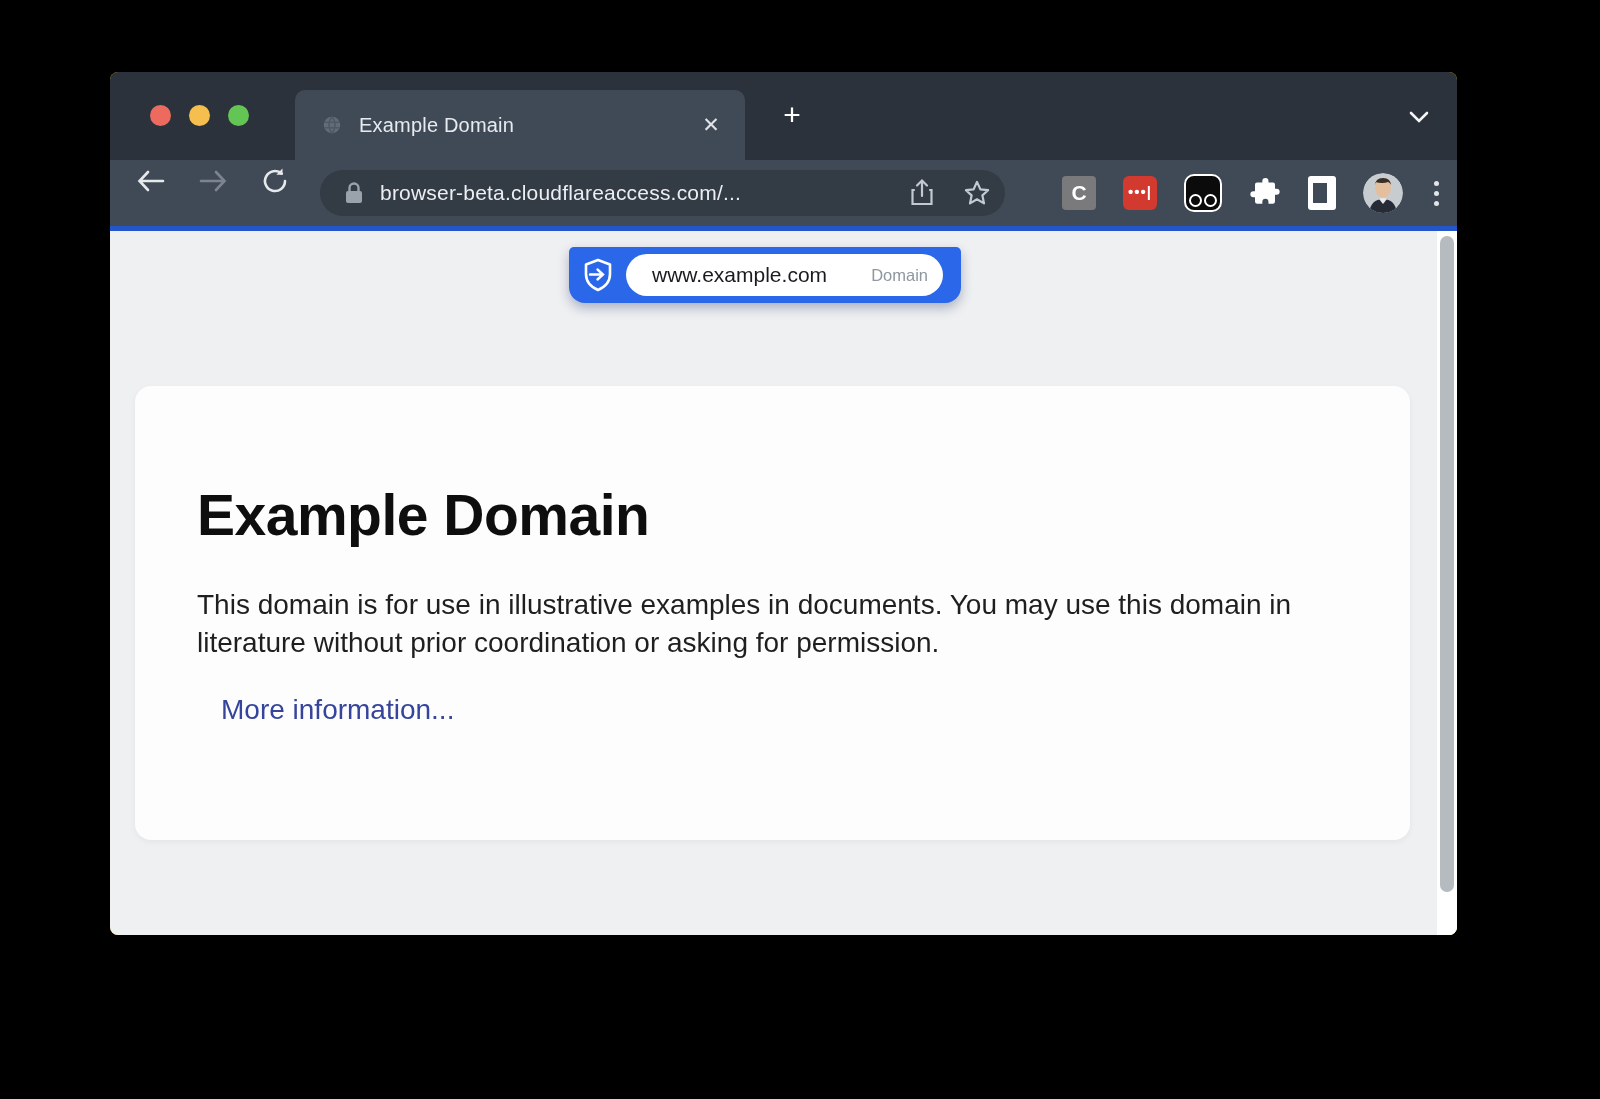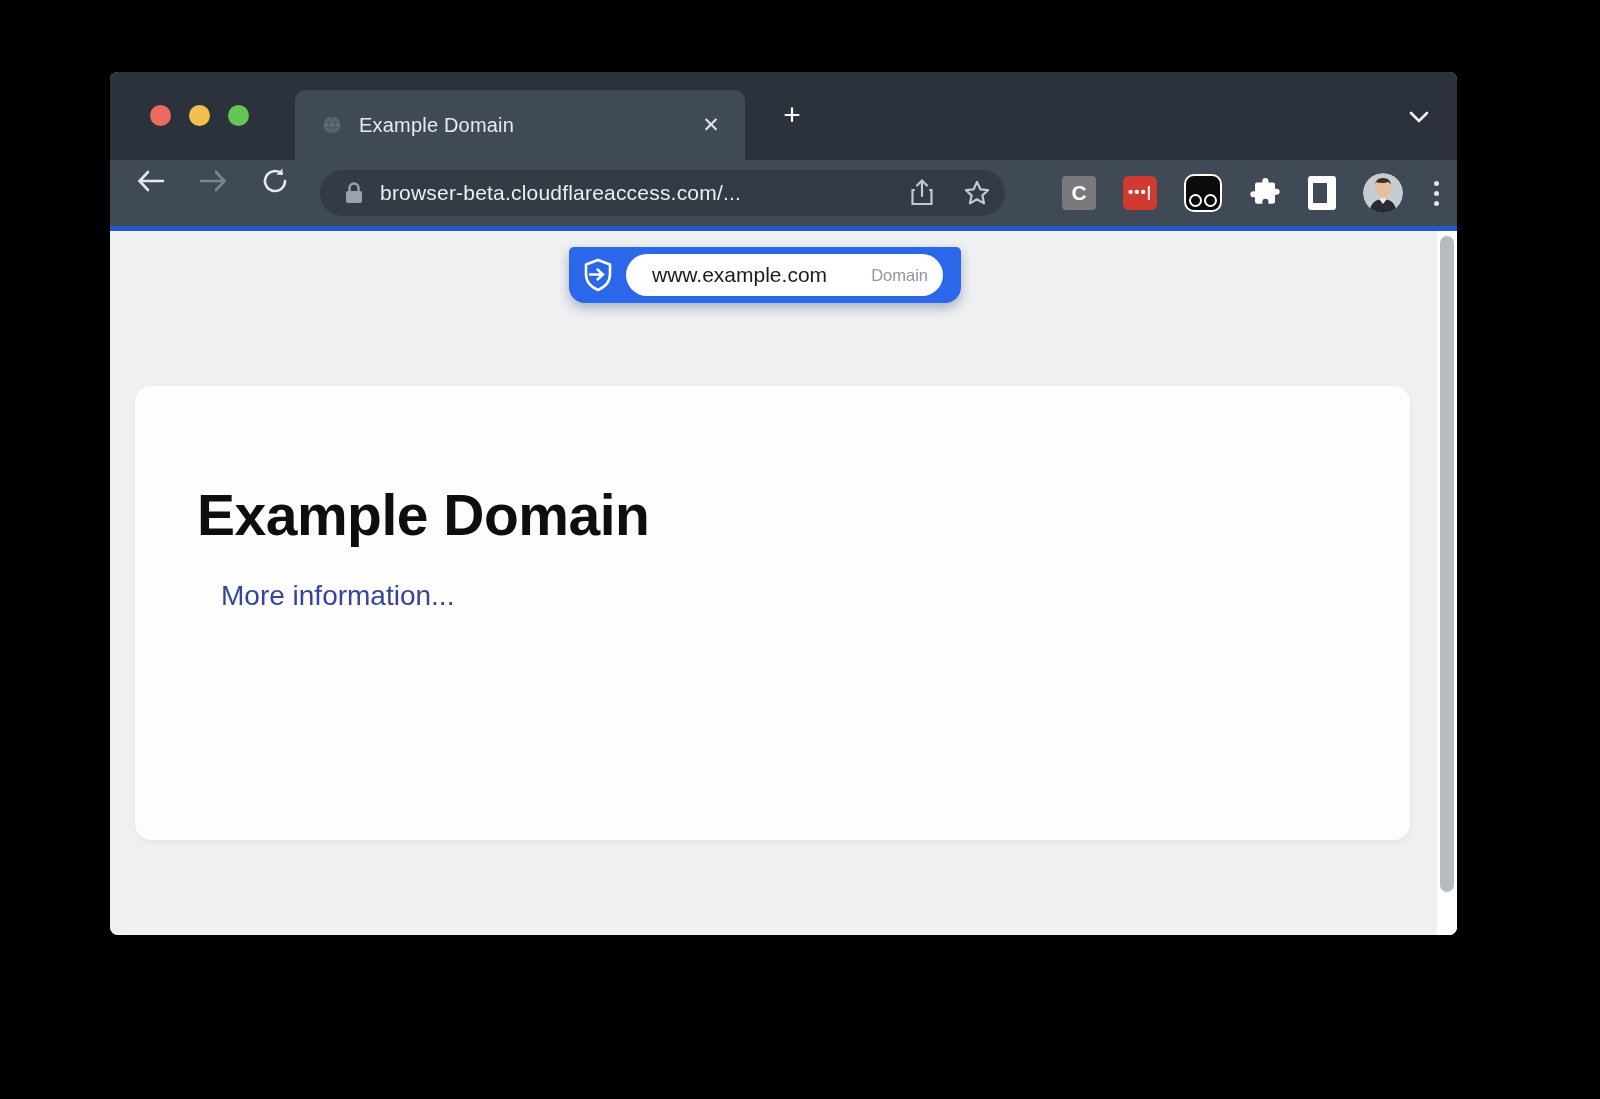--- a/index.html
+++ b/index.html
@@ -211,20 +211,21 @@
         <path d="M7 16.5 h12 M14.5 11.5 L20 16.5 L14.5 21.5" stroke="#fff" stroke-width="2.4" stroke-linecap="round"></path>
       </svg>
       <div class="iso-pill">
         <span class="iso-host">www.example.com</span>
         <span class="iso-expand">Domain</span>
       </div>
     </div>
 
     <div class="card">
       <h1>Example Domain</h1>
+      <p>This domain is for use in illustrative examples in documents. You may use this domain in literature without prior coordination or asking for permission.</p>
       <a href="#">More information...</a>
     </div>
 
     <div class="scrollbar">
       <div class="scroll-thumb"></div>
     </div>
   </div>
 
 </div>
 

